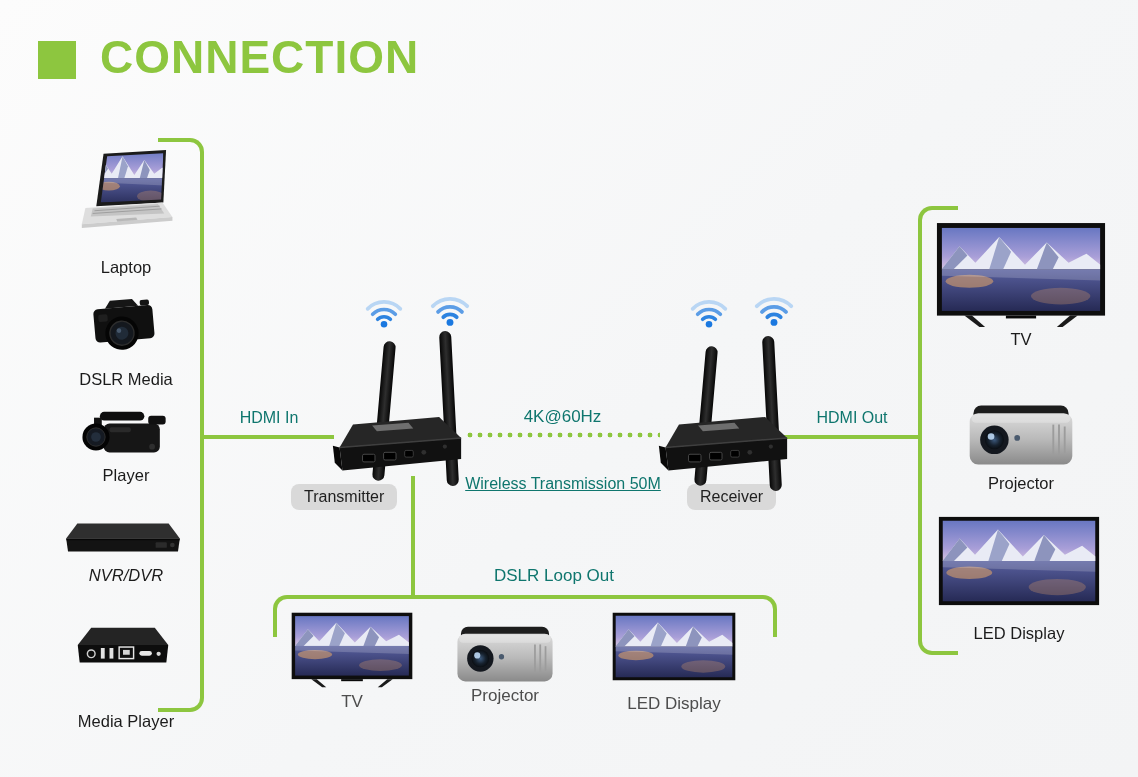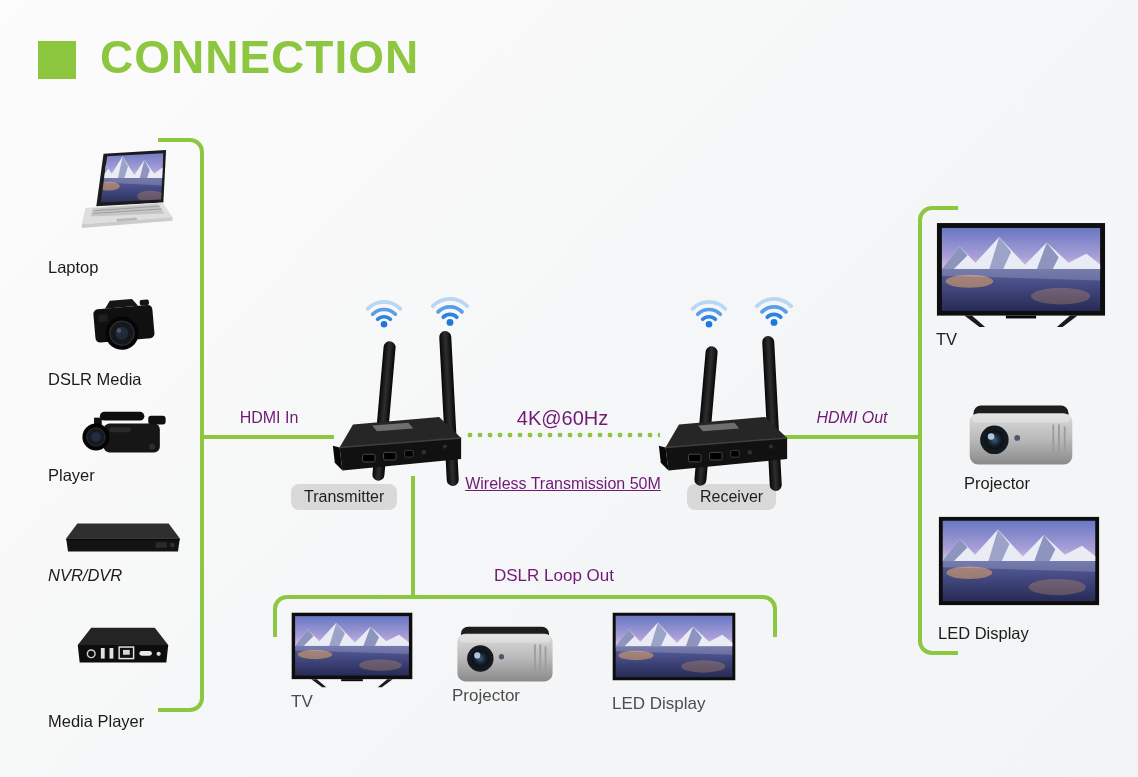--- a/index.html
+++ b/index.html
@@ -27,33 +27,33 @@
   .hdmi-out-line { left:784px; top:435px; width:136px; height:4px; }
   .loop-vert     { left:411px; top:476px; width:4px; height:121px; }
   .loop-bracket  { left:273px; top:595px; width:504px; height:42px;
                    border-top:4px solid #8DC63F; border-left:4px solid #8DC63F; border-right:4px solid #8DC63F;
                    border-top-left-radius:14px; border-top-right-radius:14px; }
   .dotted-line   { left:465px; top:432px; width:195px; height:6px;
                    background-image:radial-gradient(circle, #8DC63F 2.4px, rgba(0,0,0,0) 2.6px);
                    background-size:10px 6px; background-repeat:repeat-x; background-position:0 0; }
 
   
-  .lbl { font-size:16px; color:#701a75; text-align:center; }
+  .lbl { font-size:16px; color:#0f766e; text-align:center; }
   .hdmi-in-text   { left:204px; top:409px; width:130px; }
-  .hdmi-out-text  { left:784px; top:409px; width:136px;font-style:italic; }
-  .bandwidth-text { left:465px; top:407px; width:195px; font-size:20px; }
+  .hdmi-out-text  { left:784px; top:409px; width:136px; }
+  .bandwidth-text { left:465px; top:407px; width:195px; font-size:17px; }
   .wireless-text  { left:448px; top:475px; width:230px;text-decoration:underline; }
   .loopout-text   { left:404px; top:566px; width:300px; font-size:17px; }
 
   .pill { background:#D9D9D9; color:#1f1f1f; font-size:16px; padding:4px 13px;
           border-radius:8px; display:inline-block; }
   .pill-tx { left:291px; top:484px; }
   .pill-rx { left:687px; top:484px;text-align:right; }
 
-  .caption { font-size:16.5px; color:#1b1b1b; }
+  .caption { font-size:16.5px; text-align:center; color:#1b1b1b; }
   .caption.dim { color:#4d4d4d; font-size:17px; }
 
   .antenna { width:12px; border-radius:6px;
              background:linear-gradient(90deg,#060606,#2e2e2e 50%,#060606); z-index:1; }
   .devbox { z-index:2; }
   svg.devimg { display:block; }
 </style>
 </head>
 <body>
 

